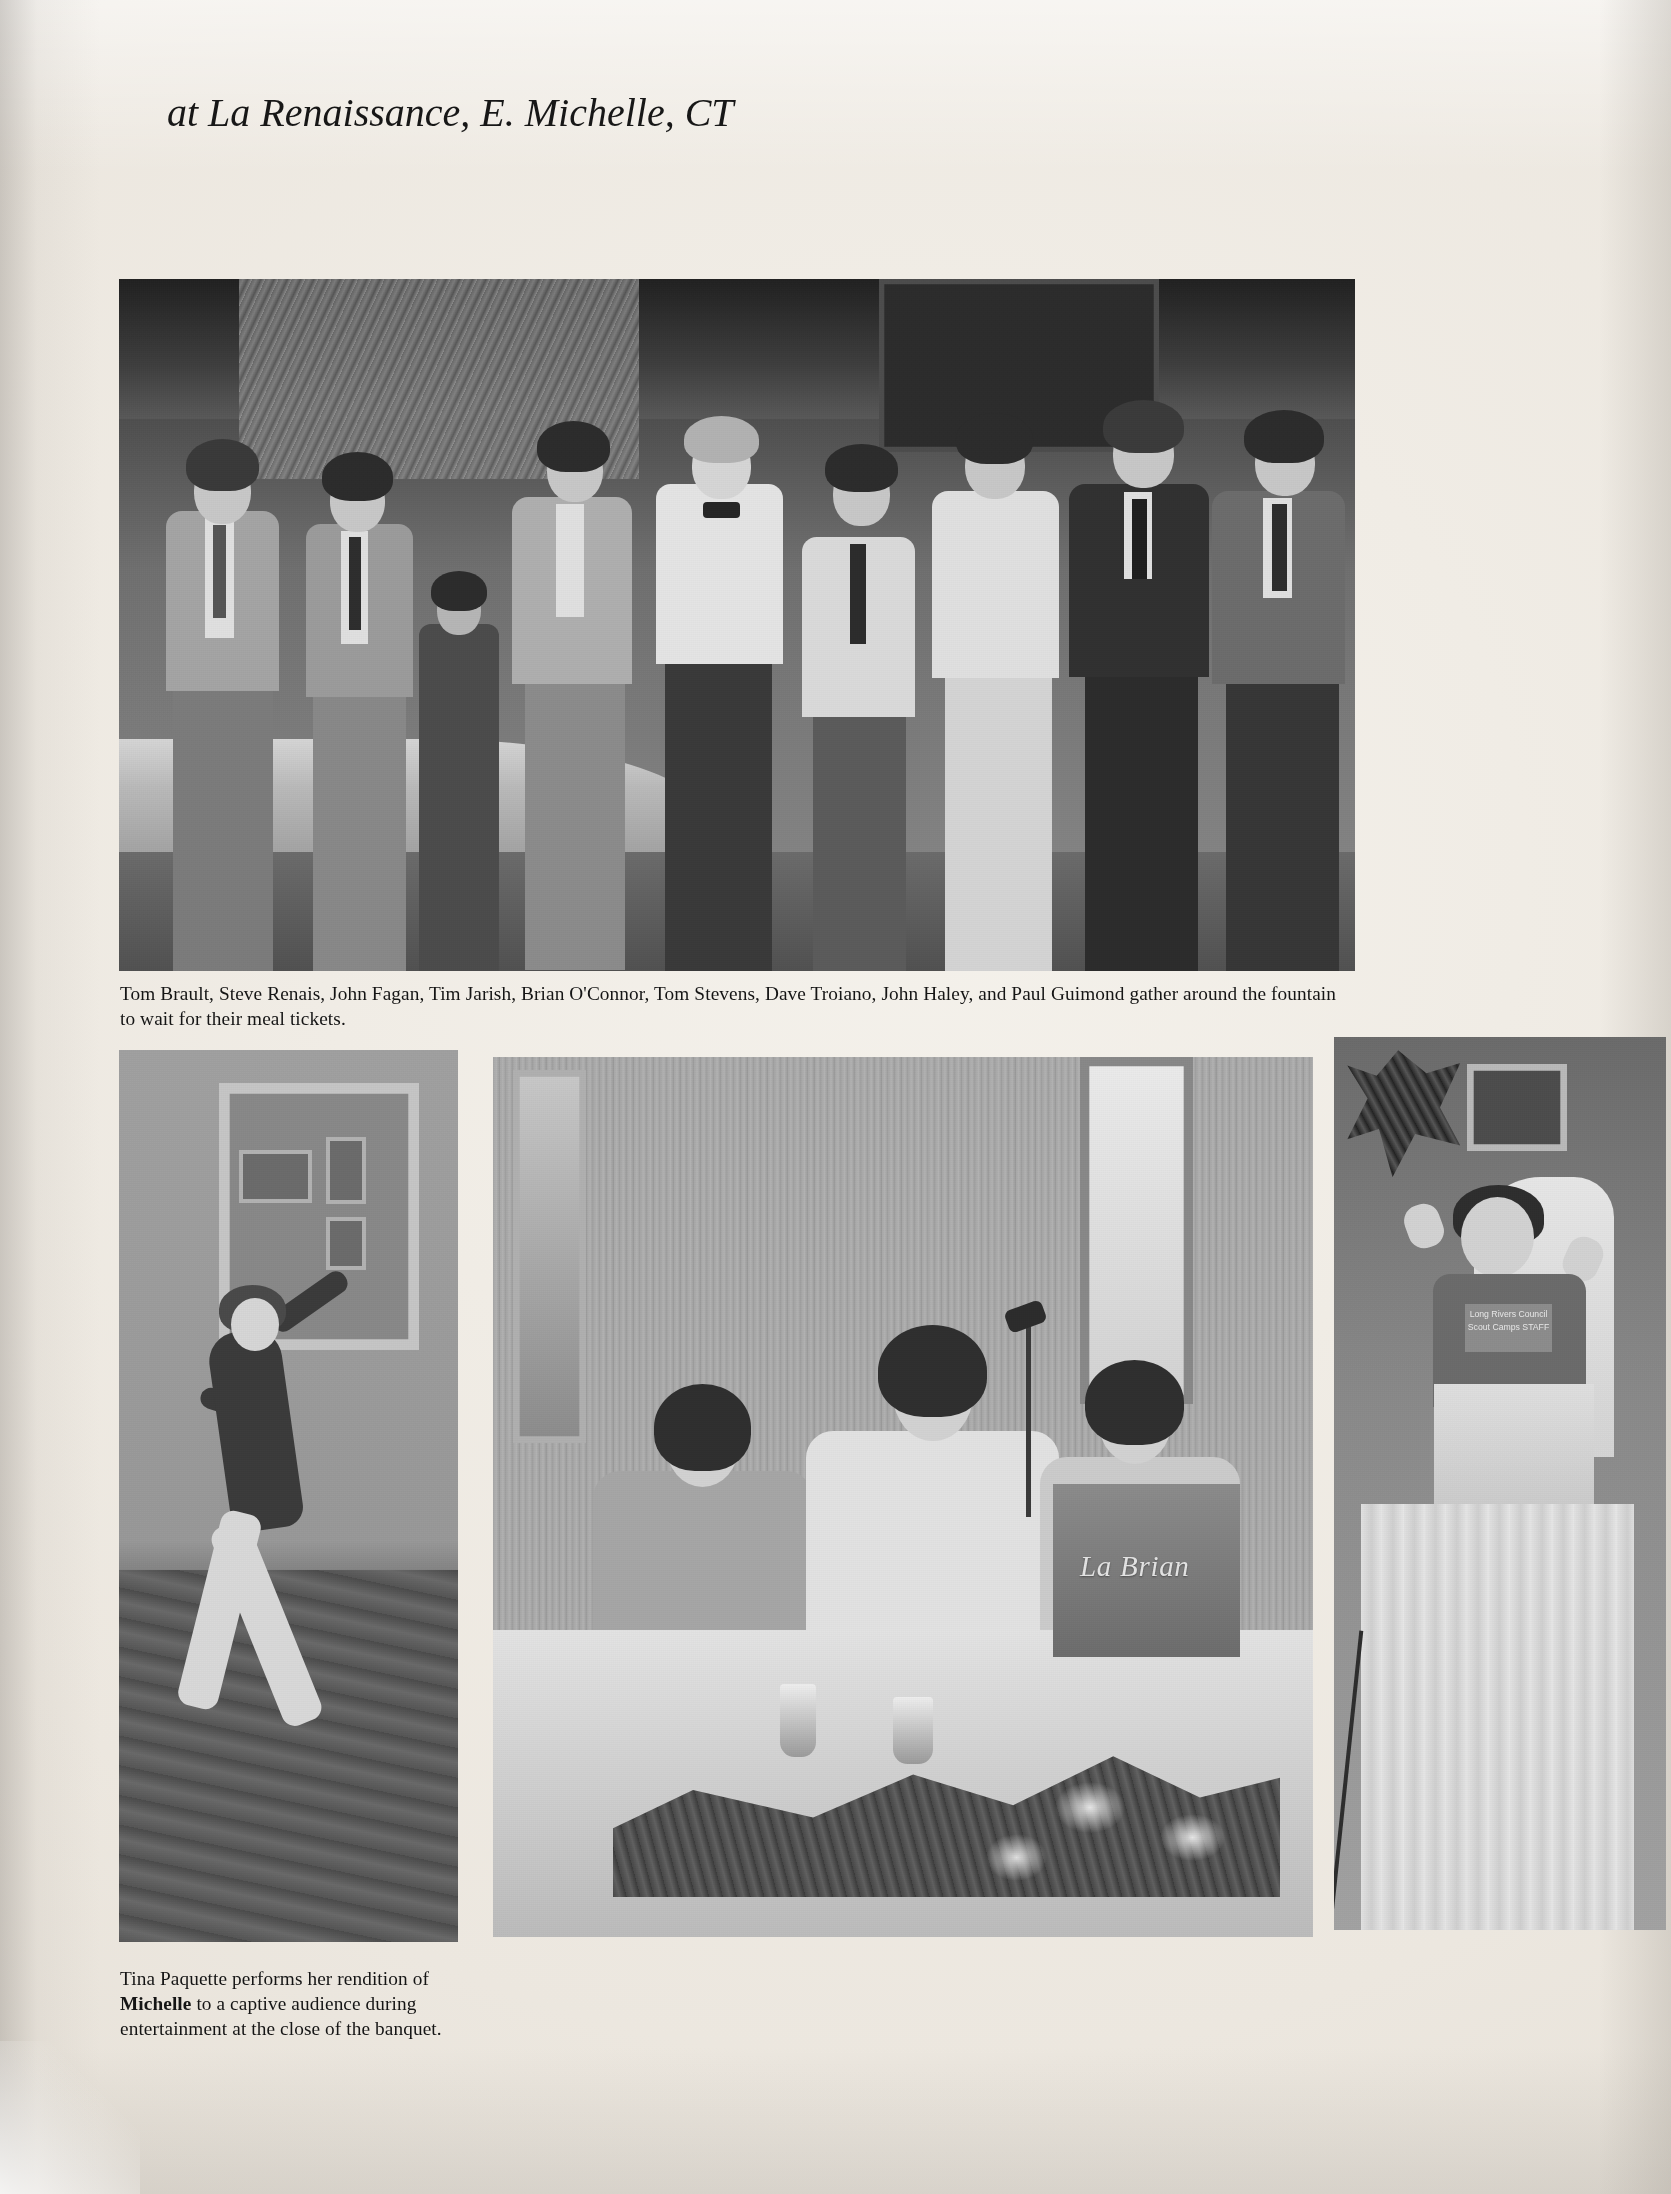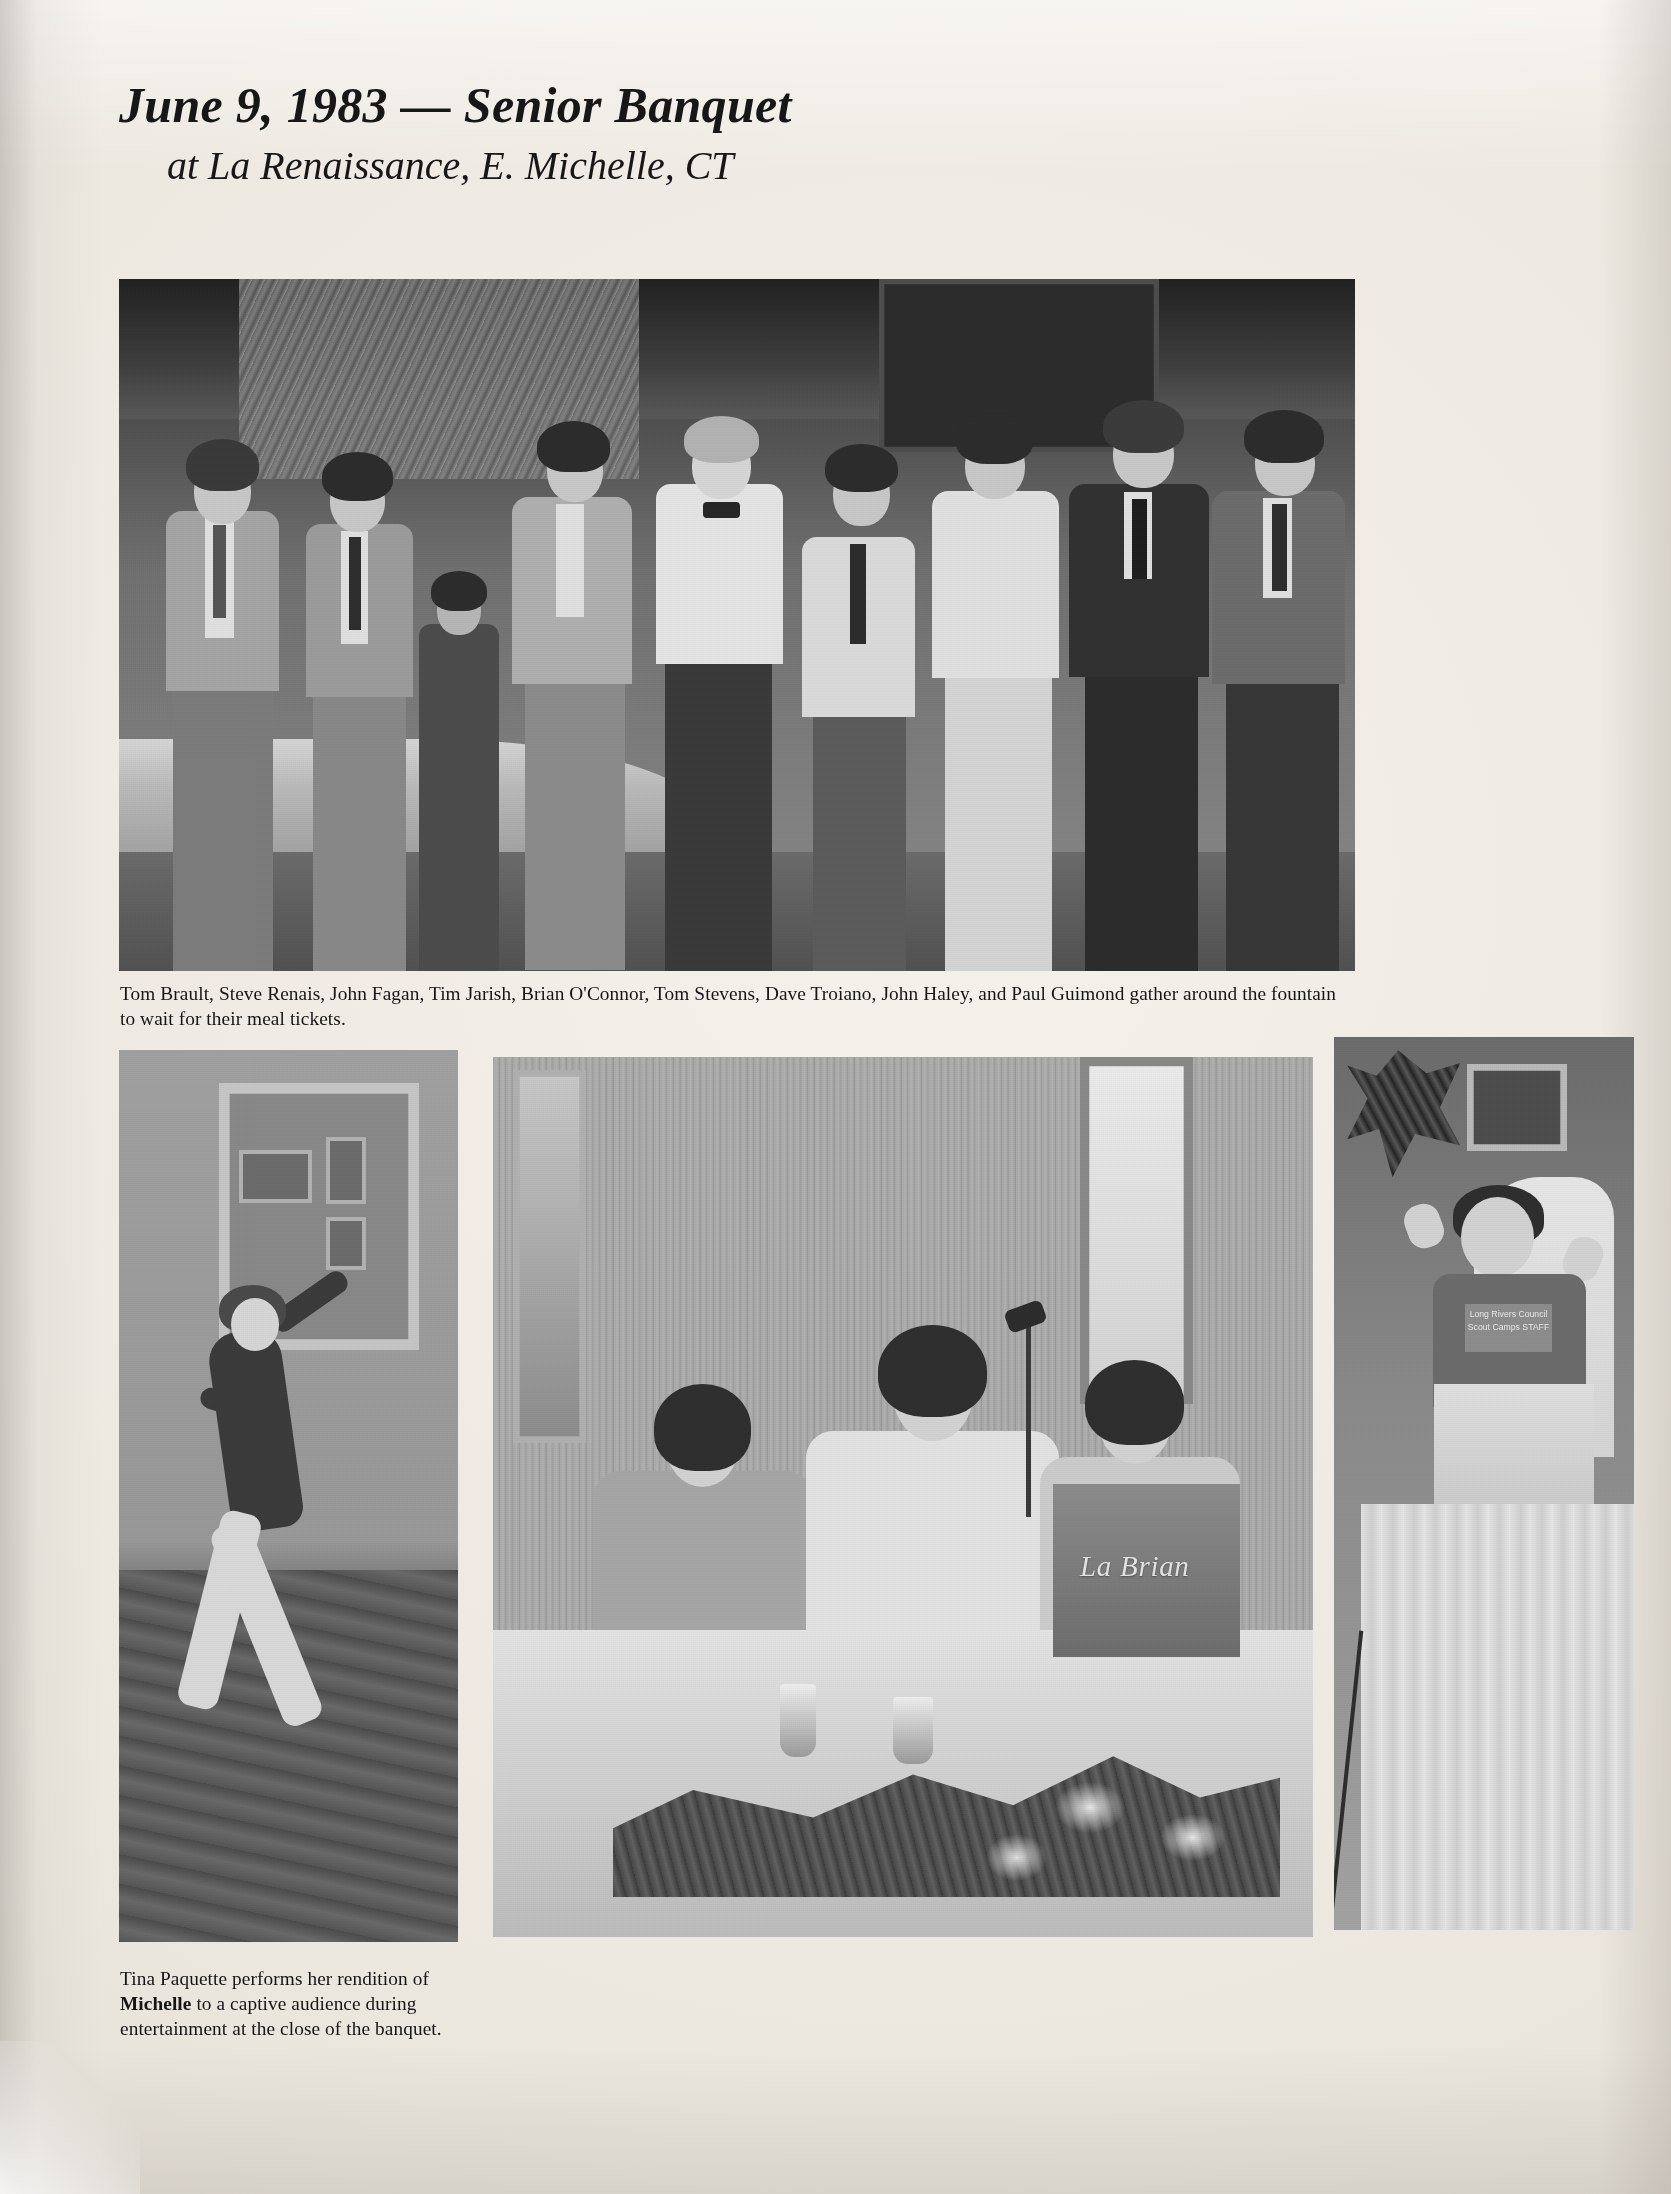--- a/index.html
+++ b/index.html
@@ -275,20 +275,21 @@
     position: absolute; background: linear-gradient(180deg, rgba(255,255,255,.55), rgba(120,117,110,.6));
     border-radius: 4px 4px 14.7px 14.7px;
   }
 
   
   #photo-skit {
     left: 1334px;
     top: 1037px;
     width: 300px;
     height: 893px;
+    padding-left: 32px;
   }
   #photo-skit .bg {
     position: absolute; inset: 0;
     background: linear-gradient(180deg, #6d6a63 0%, #8c8981 40%, #a5a29a 100%);
   }
   #photo-skit .wall-frame {
     position: absolute; left: 133px; top: 27px; width: 100px; height: 87px;
     background: #4e4b45; box-shadow: inset 0 0 0 6.7px #bdbab1;
   }
   #photo-skit .plant {
@@ -377,21 +378,20 @@
 </style>
 </head>
 <body>
 
 <div class="page">
 
   <div class="paper-shade"></div>
   <div class="page-edge-right"></div>
 
   <div class="header">
-    <h1 class="title-main">June 9, 1983 — Senior Banquet</h1>
     <h2 class="title-sub">at La Renaissance, E. Michelle, CT</h2>
   </div>
 
   <div class="photo" id="photo-group">
     <div class="ph-inner">
       <div class="bg"></div>
       <div class="wall-dark"></div>
       <div class="wall-tex"></div>
       <div class="wall-panel"></div>
       <div class="fountain"></div>

